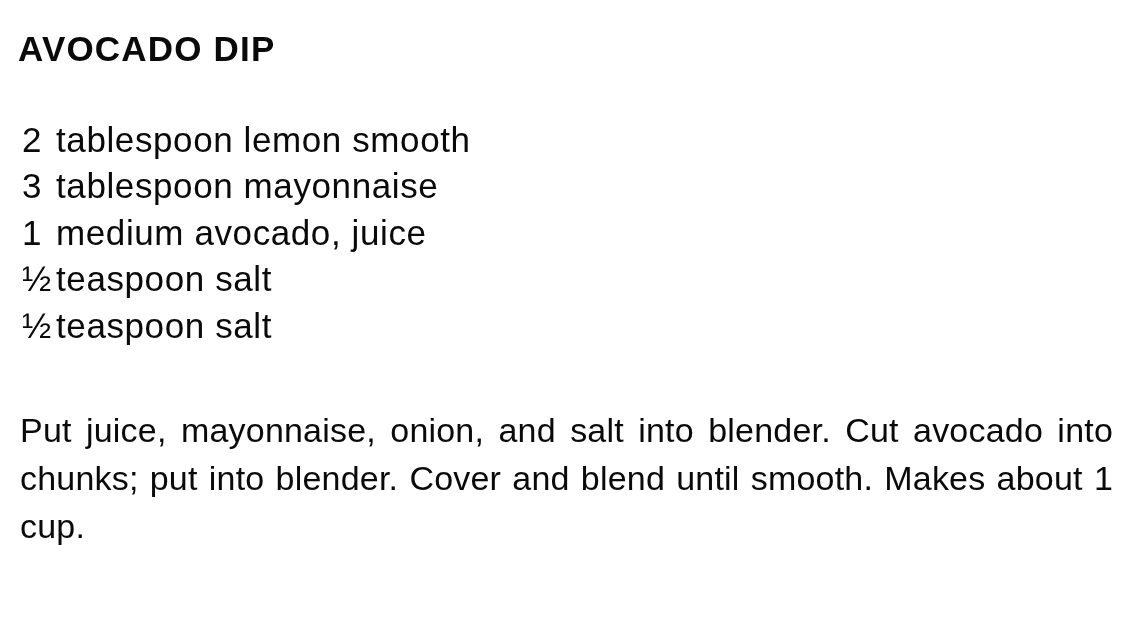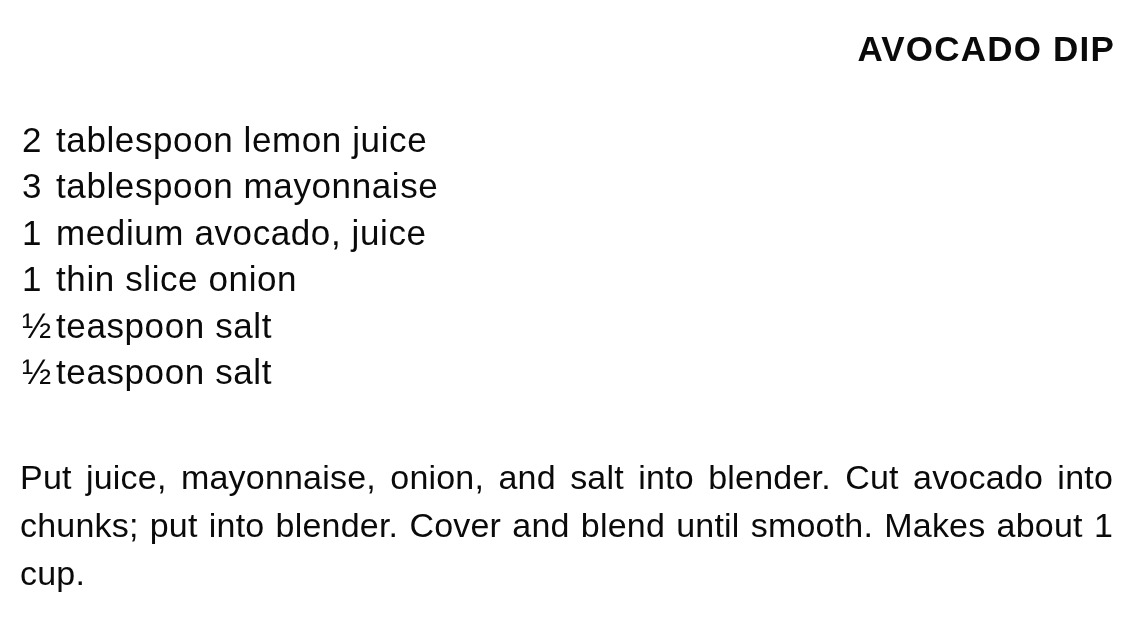--- a/index.html
+++ b/index.html
@@ -15,21 +15,21 @@
     overflow: hidden;
   }
   .page {
     position: relative;
     width: 1133px;
     height: 629px;
     box-sizing: border-box;
     padding: 0 18px;
   }
   .recipe-title {
-    text-align: right;
+    text-align: left;
     font-size: 35px;
     font-weight: bold;
     letter-spacing: 1.2px;
     margin: 30px 0 0 0;
     padding: 0;
     line-height: 1.1;
   }
   .ingredients {
     list-style: none;
     margin: 48px 0 0 0;
@@ -63,30 +63,27 @@
 </style>
 </head>
 <body>
 
 <div class="page">
 
   <h1 class="recipe-title">AVOCADO DIP</h1>
 
   <ul class="ingredients">
     <li class="ingredient">
-      <span class="qty">2</span><span class="txt">tablespoon lemon juice</span>
+      <span class="qty">2</span><span class="txt">tablespoon lemon smooth</span>
     </li>
     <li class="ingredient">
       <span class="qty">3</span><span class="txt">tablespoon mayonnaise</span>
     </li>
     <li class="ingredient">
       <span class="qty">1</span><span class="txt">medium avocado, juice</span>
-    </li>
-    <li class="ingredient">
-      <span class="qty">1</span><span class="txt">thin slice onion</span>
     </li>
     <li class="ingredient">
       <span class="qty">½</span><span class="txt">teaspoon salt</span>
     </li>
     <li class="ingredient">
       <span class="qty">½</span><span class="txt">teaspoon salt</span>
     </li>
   </ul>
 
   <p class="instructions">

